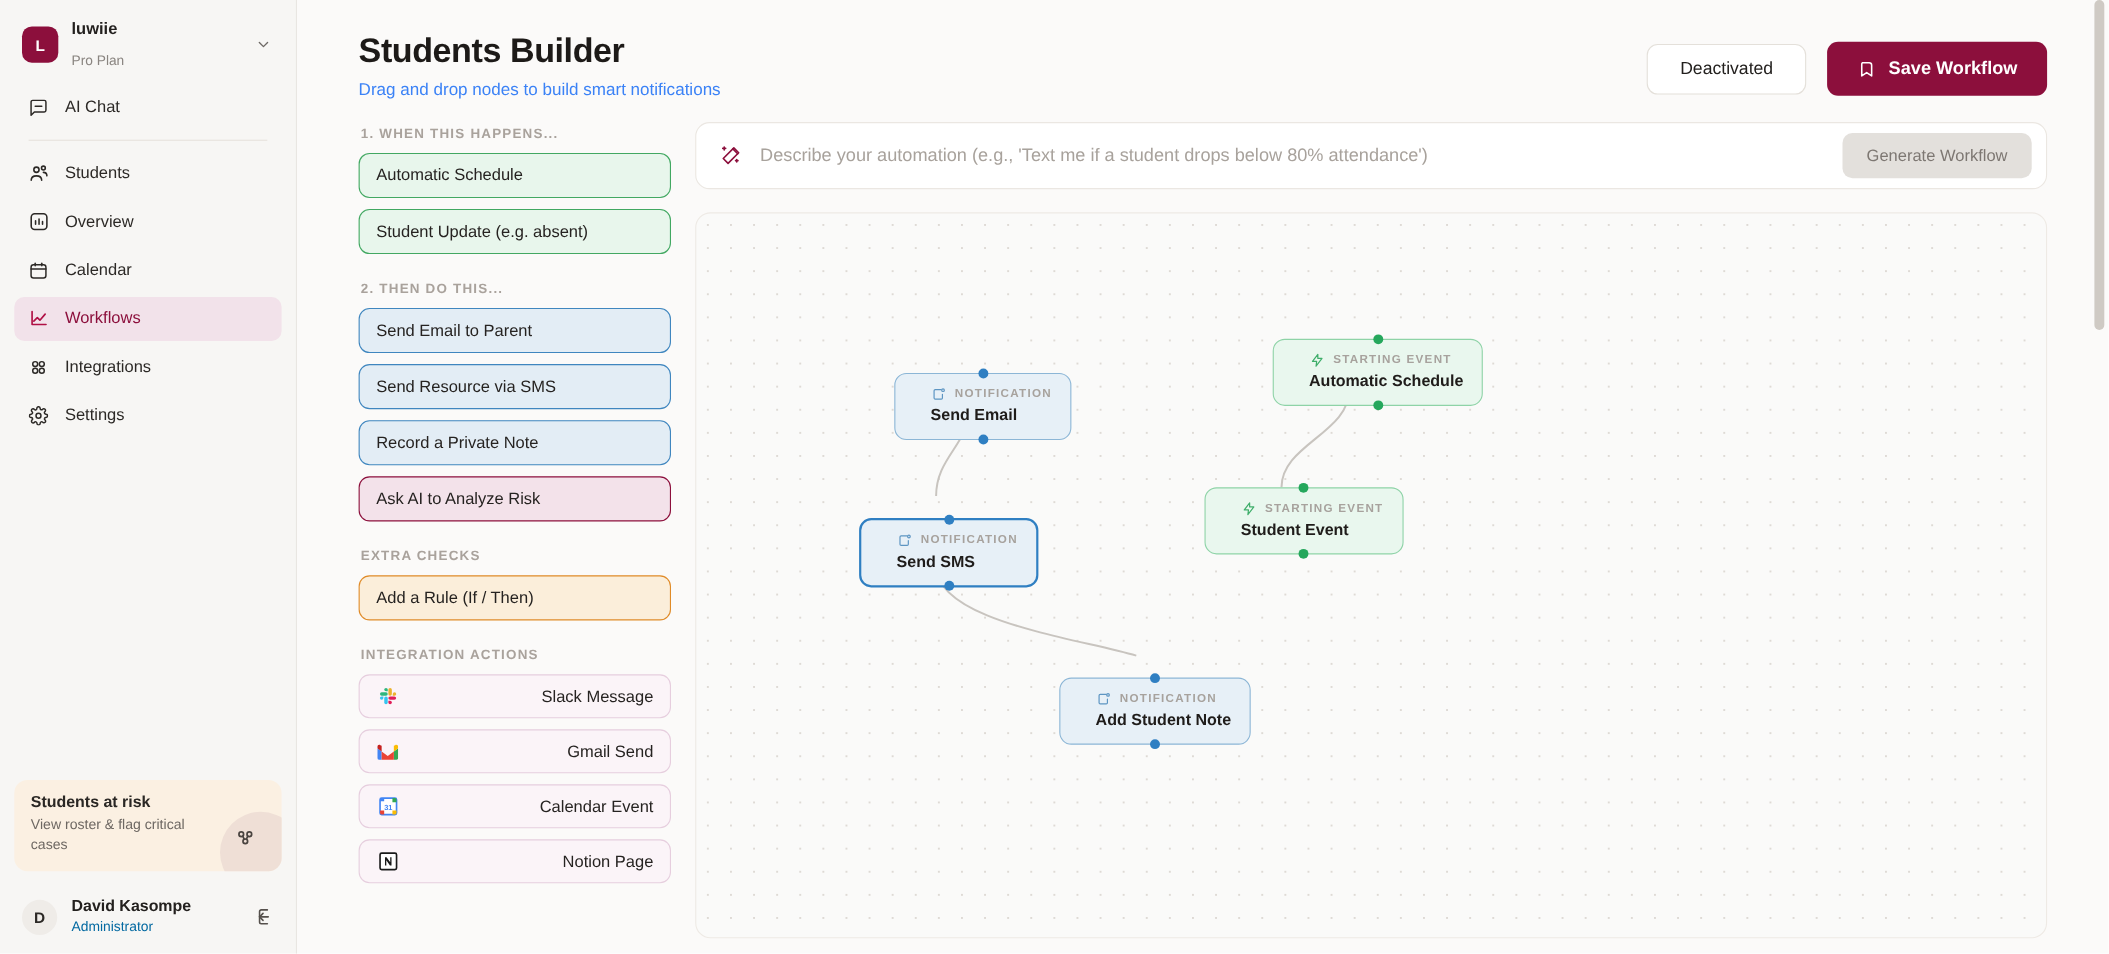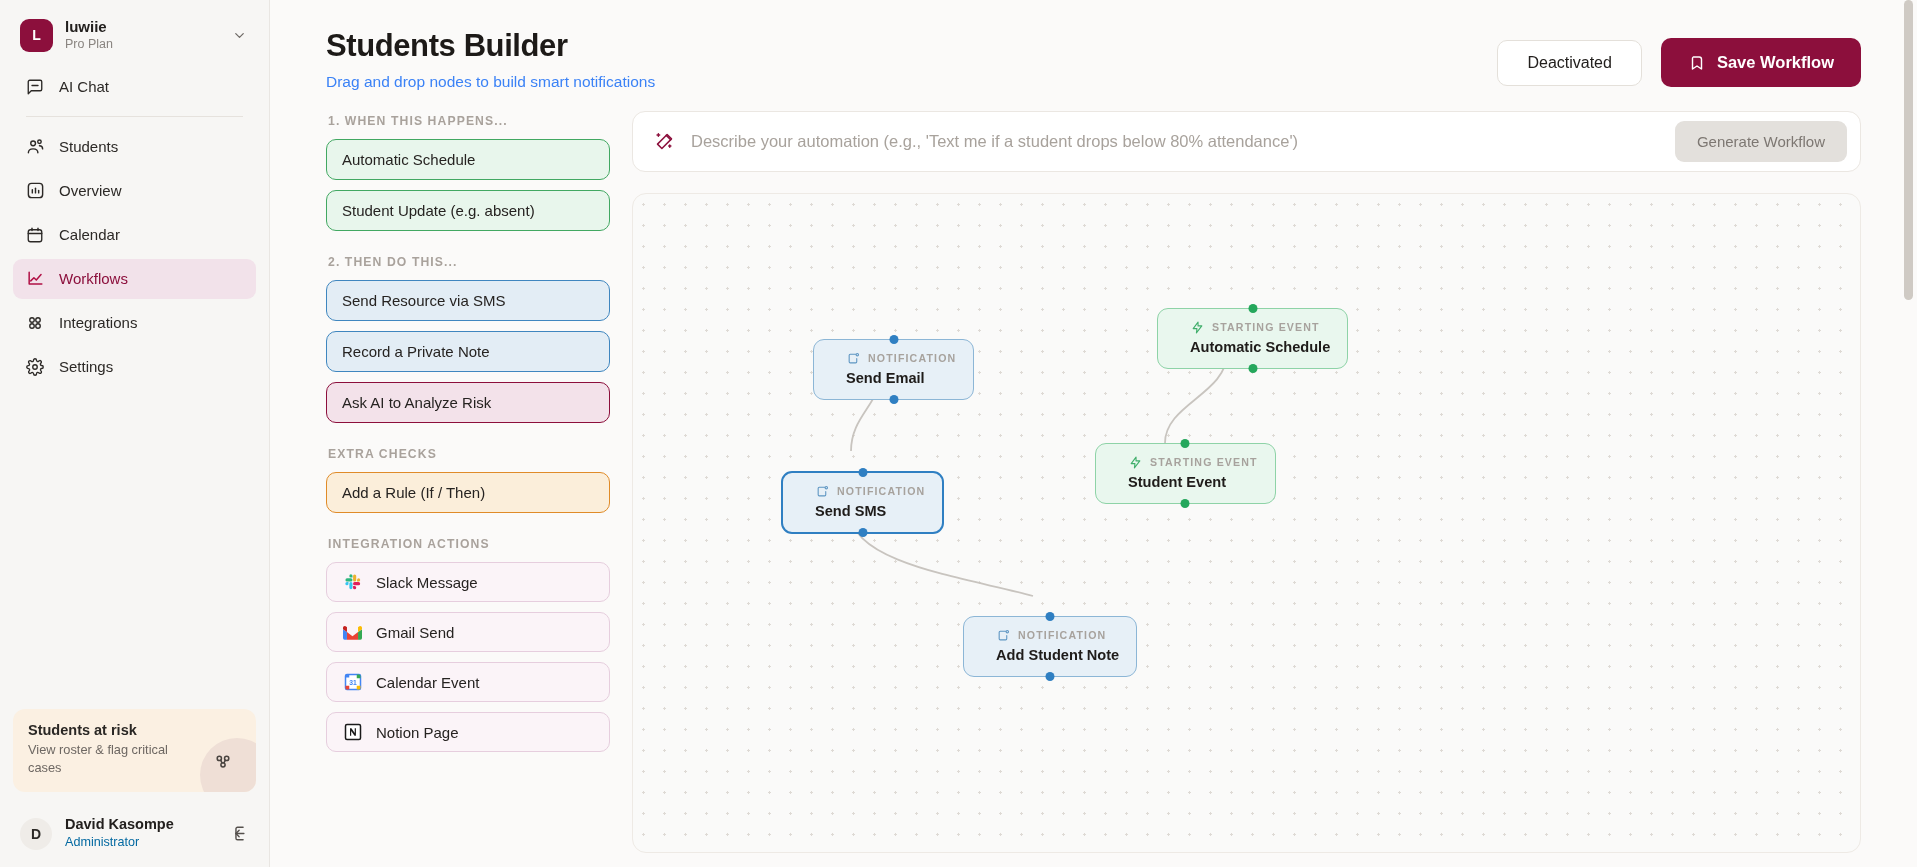--- a/index.html
+++ b/index.html
@@ -25,21 +25,21 @@
     padding: 18px 16px 14px 20px;
   }
   .ws-avatar {
     width: 33px; height: 33px; border-radius: 9px;
     background: #8c0f3c; color: #fff;
     display: flex; align-items: center; justify-content: center;
     font-size: 14px; font-weight: 700; flex: 0 0 33px;
   }
   .ws-text { flex: 1; line-height: 1.22; }
   .ws-name { font-size: 15px; font-weight: 600; color: #23201e; }
-  .ws-plan { font-size: 12.5px; color: #8a8580; margin-top: 1px; }
+  .ws-plan { font-size: 12.5px; color: #8a8580; margin-top: 12px; }
   .ws-chev { color: #6f6a66; display: flex; align-items: center; padding-right: 6px; }
 
   .nav { padding: 0 13px; }
   .nav-item {
     display: flex; align-items: center; gap: 14px;
     height: 40px; padding: 0 12px; border-radius: 9px;
     font-size: 15px; color: #2c2926; margin-bottom: 4px;
     cursor: pointer;
   }
   .nav-item .ico { width: 20px; height: 20px; flex: 0 0 20px; display:flex; align-items:center; justify-content:center; color:#2c2926; }
@@ -113,21 +113,21 @@
   .pal-head.gap { margin-top: 24px; }
   .pal-card {
     border-radius: 10px; height: 41px; display: flex; align-items: center;
     padding: 0 15px; font-size: 15px; color: #262321; margin-bottom: 10px;
     cursor: grab;
   }
   .pal-card.trigger { background: #e8f6ec; border: 1.5px solid #42a862; }
   .pal-card.action  { background: #e3edf5; border: 1.5px solid #3f86bf; }
   .pal-card.ai      { background: #f3e2ea; border: 1.5px solid #8c0f3c; }
   .pal-card.rule    { background: #fbeeda; border: 1.5px solid #e08b28; }
-  .pal-card.integ   { background: #fbf4f8; border: 1.5px solid #e6cede; height: 40px; gap: 13px; }
+  .pal-card.integ   { background: #fbf4f8; border: 1.5px solid #e6cede; height: 40px; gap: 13px; justify-content: space-between; }
   .brand-ico { width: 21px; height: 21px; flex: 0 0 21px; display:flex; align-items:center; justify-content:center; }
 
   
   .canvas-col { flex: 1 1 auto; min-width: 0; }
   .prompt-bar {
     background: #fff; border: 1px solid #ebe7e2; border-radius: 13px;
     height: 61px; display: flex; align-items: center;
     padding: 0 13px 0 21px; gap: 15px;
   }
   .wand { flex: 0 0 22px; display:flex; align-items:center; color:#8c0f3c; }
@@ -344,20 +344,21 @@
 
     <div class="body-area">
 
       <div class="palette">
 
         <div class="pal-head">1. WHEN THIS HAPPENS...</div>
         <div class="pal-card trigger">Automatic Schedule</div>
         <div class="pal-card trigger">Student Update (e.g. absent)</div>
 
         <div class="pal-head gap">2. THEN DO THIS...</div>
+        <div class="pal-card action">Send Email to Parent</div>
         <div class="pal-card action">Send Resource via SMS</div>
         <div class="pal-card action">Record a Private Note</div>
         <div class="pal-card ai">Ask AI to Analyze Risk</div>
 
         <div class="pal-head gap">EXTRA CHECKS</div>
         <div class="pal-card rule">Add a Rule (If / Then)</div>
 
         <div class="pal-head gap">INTEGRATION ACTIONS</div>
 
         <div class="pal-card integ">

